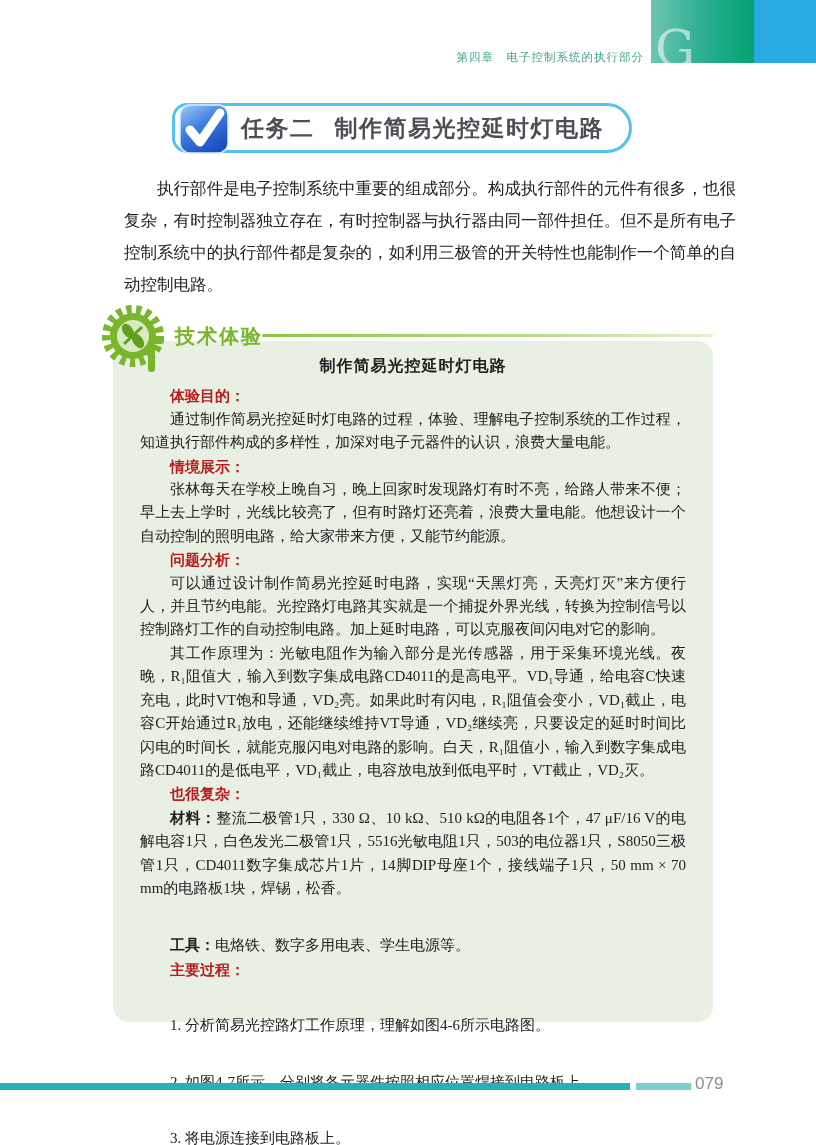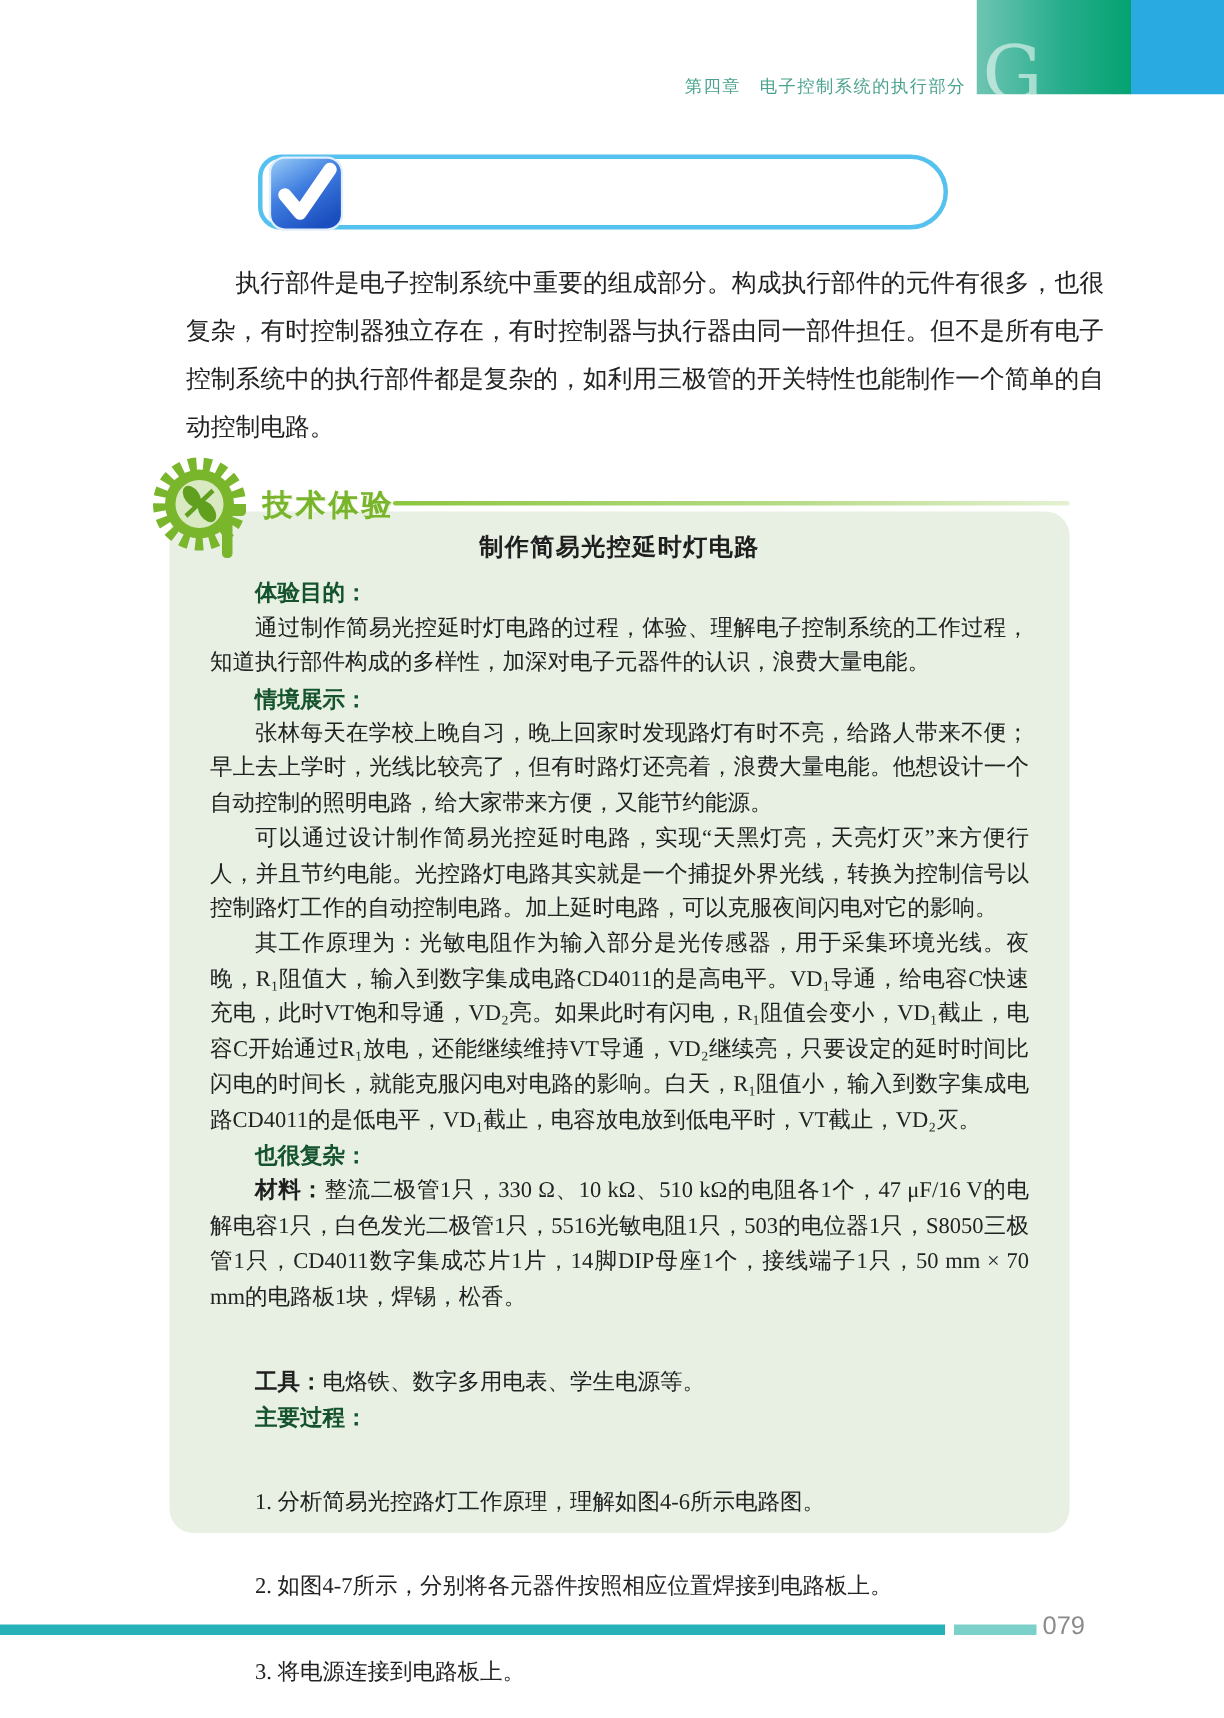--- a/index.html
+++ b/index.html
@@ -109,21 +109,21 @@
     font-family: "Liberation Sans", sans-serif;
     font-weight: bold; font-size: 16px;
     text-align: center; letter-spacing: 1px;
     margin-bottom: 7px;
     color: #1f1f1f;
   }
   .green-box p { text-indent: 2em; text-align: justify; }
   .sec-heading {
     font-family: "Liberation Sans", sans-serif;
     font-weight: bold; text-align: left !important;
-    color: #14532d;
+    color: #b91c1c;
   }
   .inline-label {
     font-family: "Liberation Sans", sans-serif;
     font-weight: bold; color: #1f1f1f;
   }
   .step { text-align: left !important; margin-top: 33px; }
 
   
   .footer-bar-main {
     position: absolute; left: 0; top: 1083px;
@@ -159,20 +159,23 @@
           <linearGradient id="bluegrad" x1="0" y1="0" x2="0.6" y2="1">
             <stop offset="0" stop-color="#9cd0f7"></stop>
             <stop offset="0.5" stop-color="#3f7de0"></stop>
             <stop offset="1" stop-color="#1b4fc0"></stop>
           </linearGradient>
         </defs>
         <rect x="2" y="2" width="48" height="48" rx="10" fill="url(#bluegrad)" stroke="#dfeefc" stroke-width="1.5"></rect>
         <path d="M12 27 L22 39 L42 10" fill="none" stroke="#ffffff" stroke-width="9" stroke-linecap="round" stroke-linejoin="round"></path>
       </svg>
     </span>
+    <span class="banner-text">
+      <span class="task-label">任务二</span><span>制作简易光控延时灯电路</span>
+    </span>
   </div>
 
   <p class="intro">执行部件是电子控制系统中重要的组成部分。构成执行部件的元件有很多，也很复杂，有时控制器独立存在，有时控制器与执行器由同一部件担任。但不是所有电子控制系统中的执行部件都是复杂的，如利用三极管的开关特性也能制作一个简单的自动控制电路。</p>
 
   <span class="gear-icon">
     <svg viewBox="0 0 72 74" width="72" height="74" aria-hidden="true">
 
       <rect x="36" y="34" width="26" height="8" rx="3" fill="#7ab62c"></rect>
       <rect x="46" y="36" width="7" height="34" rx="3" fill="#7ab62c"></rect>
 
@@ -191,20 +194,21 @@
 
   <div class="green-box">
     <div class="box-title">制作简易光控延时灯电路</div>
 
     <p class="sec-heading">体验目的：</p>
     <p>通过制作简易光控延时灯电路的过程，体验、理解电子控制系统的工作过程，知道执行部件构成的多样性，加深对电子元器件的认识，浪费大量电能。</p>
 
     <p class="sec-heading">情境展示：</p>
     <p>张林每天在学校上晚自习，晚上回家时发现路灯有时不亮，给路人带来不便；早上去上学时，光线比较亮了，但有时路灯还亮着，浪费大量电能。他想设计一个自动控制的照明电路，给大家带来方便，又能节约能源。</p>
 
+    <p class="sec-heading">问题分析：</p>
     <p>可以通过设计制作简易光控延时电路，实现“天黑灯亮，天亮灯灭”来方便行人，并且节约电能。光控路灯电路其实就是一个捕捉外界光线，转换为控制信号以控制路灯工作的自动控制电路。加上延时电路，可以克服夜间闪电对它的影响。</p>
     <p>其工作原理为：光敏电阻作为输入部分是光传感器，用于采集环境光线。夜晚，R₁阻值大，输入到数字集成电路CD4011的是高电平。VD₁导通，给电容C快速充电，此时VT饱和导通，VD₂亮。如果此时有闪电，R₁阻值会变小，VD₁截止，电容C开始通过R₁放电，还能继续维持VT导通，VD₂继续亮，只要设定的延时时间比闪电的时间长，就能克服闪电对电路的影响。白天，R₁阻值小，输入到数字集成电路CD4011的是低电平，VD₁截止，电容放电放到低电平时，VT截止，VD₂灭。</p>
 
     <p class="sec-heading">也很复杂：</p>
     <p><span class="inline-label">材料：</span><span>整流二极管1只，330 Ω、10 kΩ、510 kΩ的电阻各1个，47 μF/16 V的电解电容1只，白色发光二极管1只，5516光敏电阻1只，503的电位器1只，S8050三极管1只，CD4011数字集成芯片1片，14脚DIP母座1个，接线端子1只，50 mm × 70 mm的电路板1块，焊锡，松香。</span></p>
     <p class="step"><span class="inline-label">工具：</span><span>电烙铁、数字多用电表、学生电源等。</span></p>
 
     <p class="sec-heading">主要过程：</p>
     <p class="step">1. 分析简易光控路灯工作原理，理解如图4-6所示电路图。</p>
     <p class="step">2. 如图4-7所示，分别将各元器件按照相应位置焊接到电路板上。</p>

